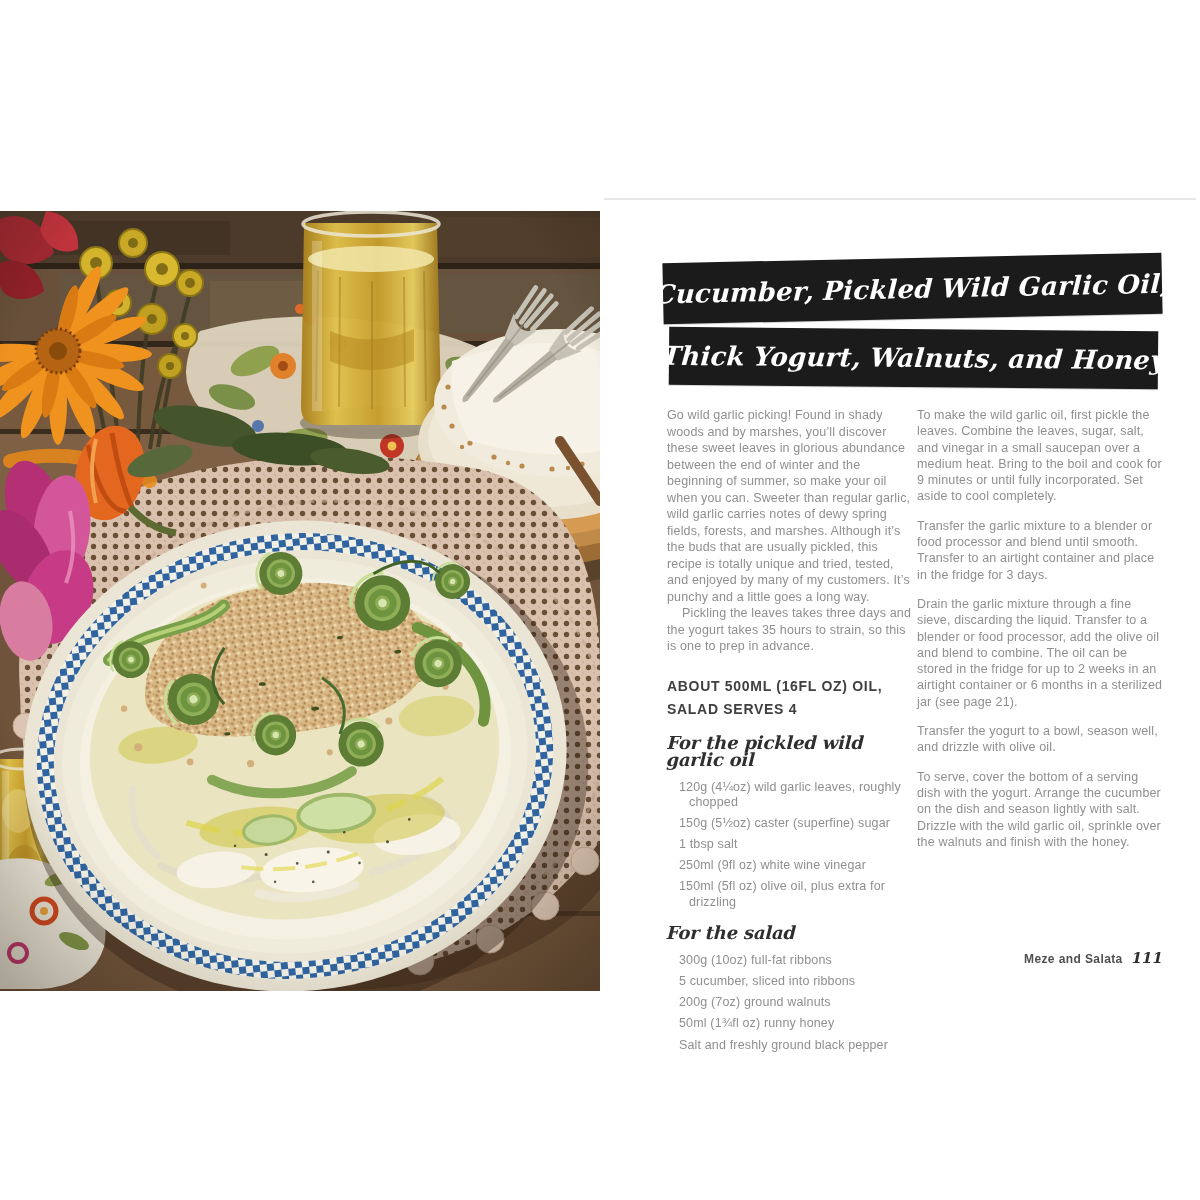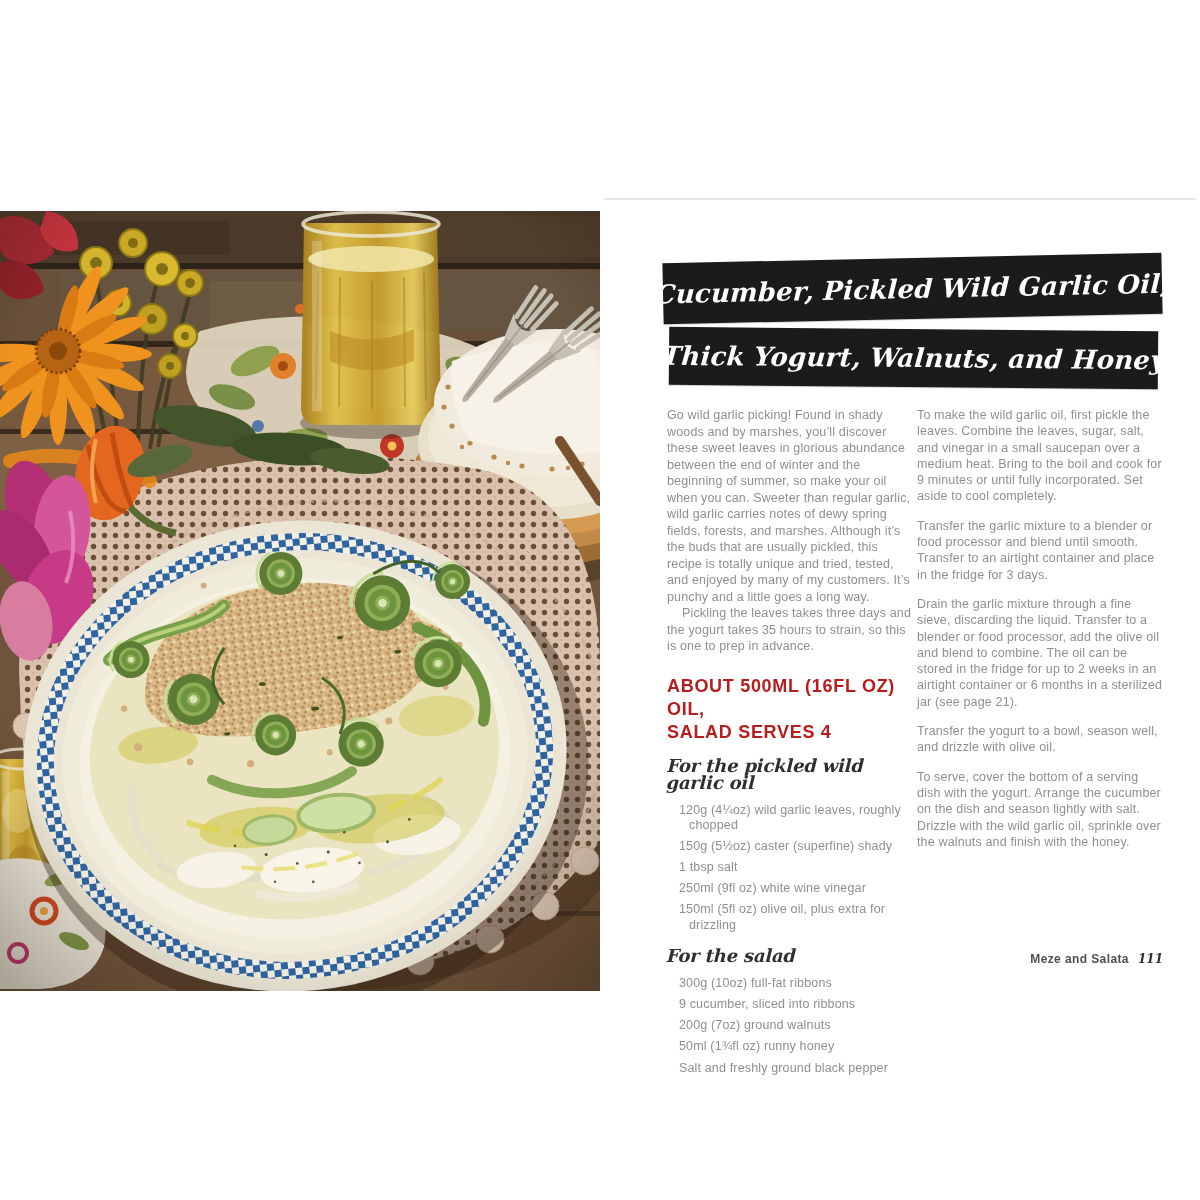--- a/index.html
+++ b/index.html
@@ -20,35 +20,35 @@
        transform:skewX(-4deg);}
 
   .col{position:absolute;top:407px;color:#8f8f8f;font-size:12.5px;line-height:16.5px;
        letter-spacing:.15px;}
   .col-left{left:667px;width:246px;}
   .col-right{left:917px;width:248px;}
   .col p{margin:0;}
   .col-right p{margin:0 0 13px 0;line-height:16.3px;}
   .intro-2{text-indent:15px;}
 
-  .yield{margin-top:20px;color:#b91c1c;font-weight:700;font-size:18px;
+  .yield{margin-top:20px;color:#404040;font-weight:700;font-size:14px;
        letter-spacing:.7px;line-height:23px;}
 
   .script-h{font-family:"DejaVu Serif",cursive;font-style:italic;font-weight:700;
        color:#2f2f2f;font-size:18px;letter-spacing:-.2px;margin:14px 0 7px 0;
        transform:skewX(-3deg);transform-origin:left;}
 
   .ing-list{margin:12px;padding:0;list-style:none;}
   .ing{padding-left:10px;text-indent:-10px;line-height:15.6px;margin:0 0 5.5px 0;}
 
   .footer{position:absolute;left:863px;top:949px;width:300px;text-align:right;
        color:#4f4f4f;}
   .footer .chapter{font-size:12px;font-weight:700;letter-spacing:.4px;}
   .footer .pagenum{font-family:"DejaVu Serif",serif;font-style:italic;
-       font-weight:700;font-size:12px;color:#2f2f2f;margin-left:9px;}
+       font-weight:700;font-size:15px;color:#2f2f2f;margin-left:9px;}
 </style>
 </head>
 <body>
 
 <div class="page-edge-line"></div>
 
 <div class="photo-wrap">
 <svg width="600" height="780" viewBox="0 0 600 780" xmlns="http://www.w3.org/2000/svg">
   <defs>
     <linearGradient id="gold" x1="0" y1="0" x2="1" y2="0">
@@ -412,30 +412,30 @@
   <p class="intro-2">Pickling the leaves takes three days and the yogurt takes 35 hours to strain, so this is one to prep in advance.</p>
 
   <div class="yield">
     <div>ABOUT 500ML (16FL OZ) OIL,</div>
     <div>SALAD SERVES 4</div>
   </div>
 
   <div class="script-h">For the pickled wild garlic oil</div>
   <ul class="ing-list">
     <li class="ing">120g (4¼oz) wild garlic leaves, roughly chopped</li>
-    <li class="ing">150g (5½oz) caster (superfine) shady</li>
+    <li class="ing">150g (5½oz) caster (superfine) sugar</li>
     <li class="ing">1 tbsp salt</li>
     <li class="ing">250ml (9fl oz) white wine vinegar</li>
     <li class="ing">150ml (5fl oz) olive oil, plus extra for drizzling</li>
   </ul>
 
   <div class="script-h">For the salad</div>
   <ul class="ing-list">
     <li class="ing">300g (10oz) full-fat ribbons</li>
-    <li class="ing">9 cucumber, sliced into ribbons</li>
+    <li class="ing">5 cucumber, sliced into ribbons</li>
     <li class="ing">200g (7oz) ground walnuts</li>
     <li class="ing">50ml (1¾fl oz) runny honey</li>
     <li class="ing">Salt and freshly ground black pepper</li>
   </ul>
 </div>
 
 <div class="col col-right">
   <p>To make the wild garlic oil, first pickle the leaves. Combine the leaves, sugar, salt, and vinegar in a small saucepan over a medium heat. Bring to the boil and cook for 9 minutes or until fully incorporated. Set aside to cool completely.</p>
   <p>Transfer the garlic mixture to a blender or food processor and blend until smooth. Transfer to an airtight container and place in the fridge for 3 days.</p>
   <p>Drain the garlic mixture through a fine sieve, discarding the liquid. Transfer to a blender or food processor, add the olive oil and blend to combine. The oil can be stored in the fridge for up to 2 weeks in an airtight container or 6 months in a sterilized jar (see page 21).</p>

